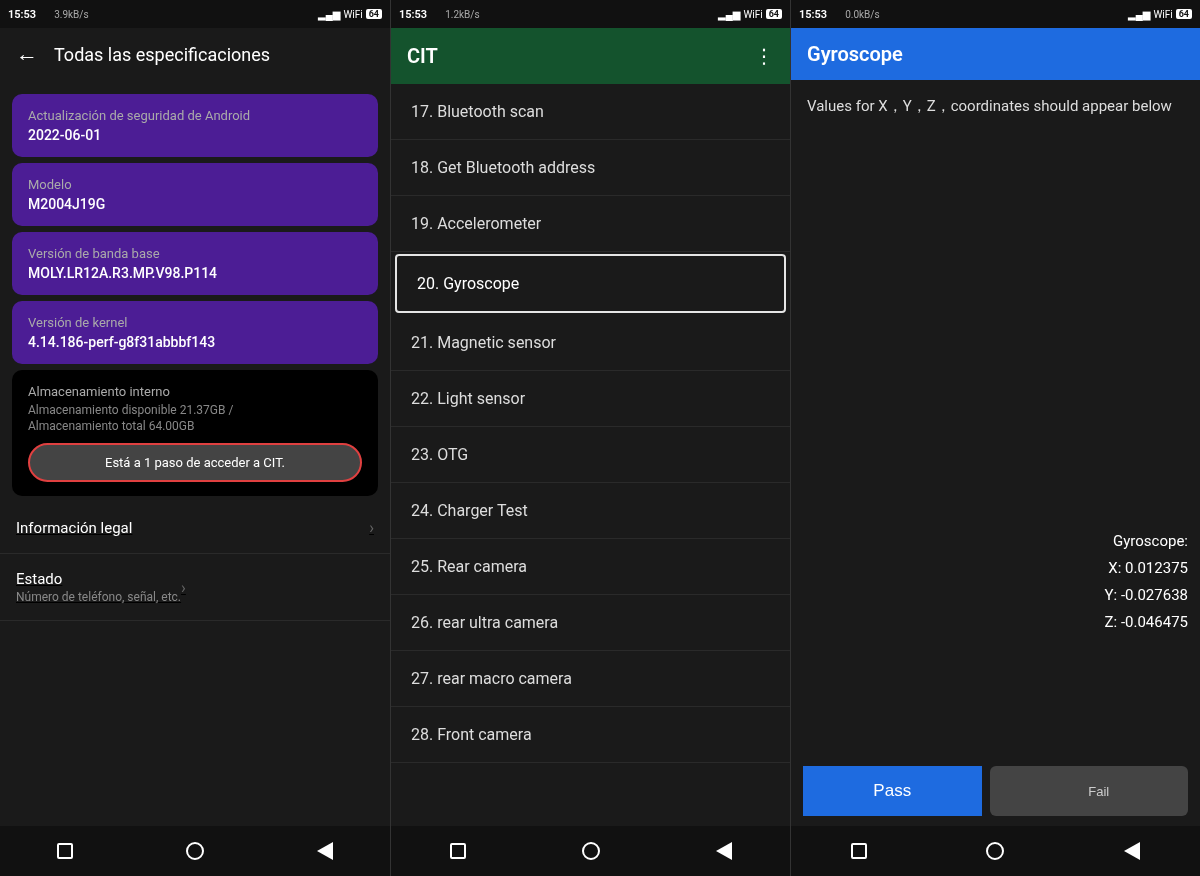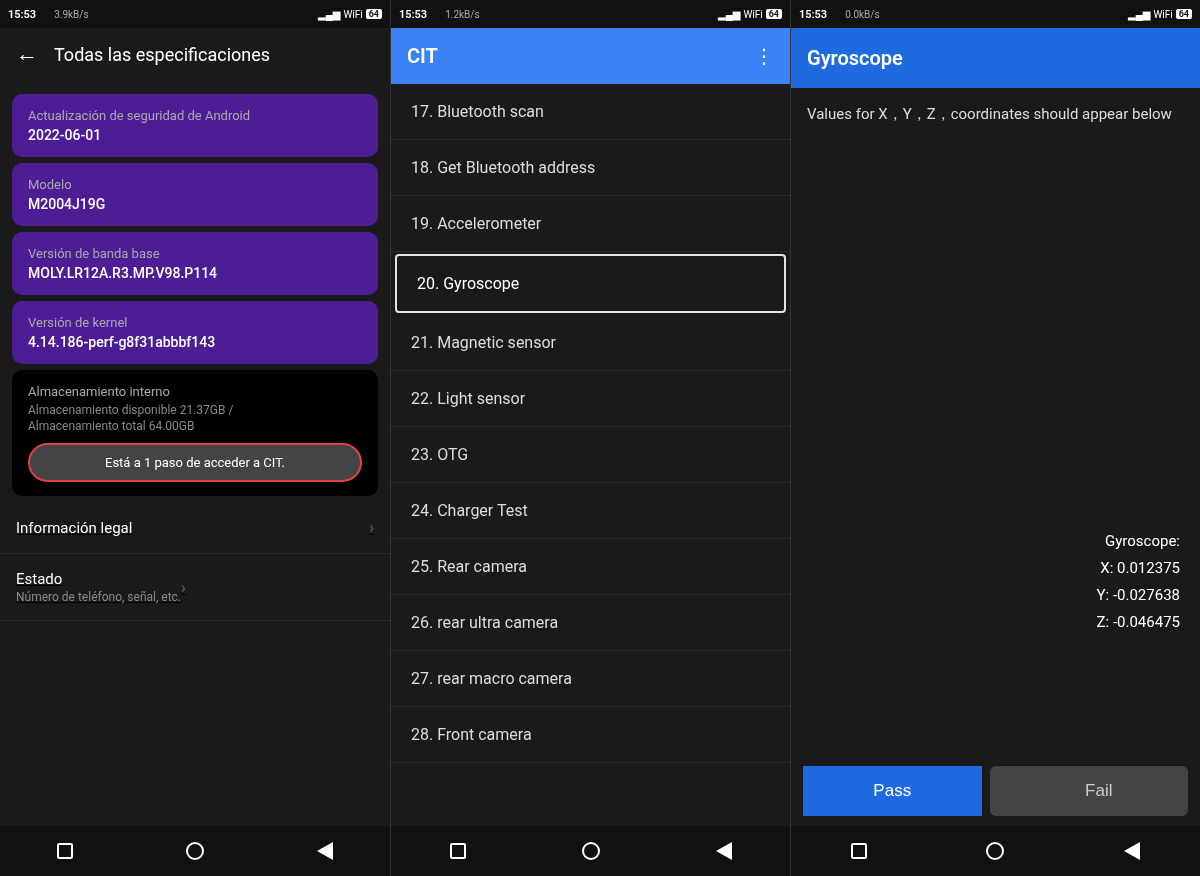--- a/index.html
+++ b/index.html
@@ -157,21 +157,21 @@
       width: 400px;
       height: 876px;
       background: #1a1a1a;
       display: flex;
       flex-direction: column;
       border-left: 1px solid #333;
     }
 
     .cit-header {
       height: 56px;
-      background: #3b82f6;
+      background: #14532d;
       display: flex;
       align-items: center;
       padding: 0 16px;
       gap: 22px;
     }
     .cit-title {
       color: #fff;
       font-size: 20px;
       font-weight: 600;
       flex: 1;
@@ -204,21 +204,21 @@
     .panel3 {
       width: 410px;
       height: 876px;
       background: #1a1a1a;
       display: flex;
       flex-direction: column;
       border-left: 1px solid #333;
     }
 
     .gyro-header {
-      height: 60px;
+      height: 52px;
       background: #1e6be0;
       display: flex;
       align-items: center;
       padding: 16px 16px;
     }
     .gyro-title {
       color: #fff;
       font-size: 20px;
       font-weight: 600;
     }
@@ -230,21 +230,21 @@
     }
     .gyro-description {
       color: #ddd;
       font-size: 15px;
       line-height: 1.4;
       margin-bottom: 20px;
     }
     .gyro-values {
       position: absolute;
       bottom: 120px;
-      right: 20px;
+      right: 12px;
       color: #fff;
       font-size: 15px;
       line-height: 1.8;
       text-align: right;
     }
 
     .gyro-buttons {
       height: 70px;
       display: flex;
       gap: 8px;
@@ -259,21 +259,21 @@
       border-radius: 0;
       font-size: 17px;
       cursor: pointer;
     }
     .btn-fail {
       flex: 1;
       background: #444;
       color: #ccc;
       border: none;
       border-radius: 6px;
-      font-size: 17px;
+      font-size: 13px;
       cursor: pointer;
       padding-left: 20px;
     }
 
     
     .spec-list::-webkit-scrollbar,
     .cit-list::-webkit-scrollbar { display: none; }
   </style>
 </head>
 <body>

